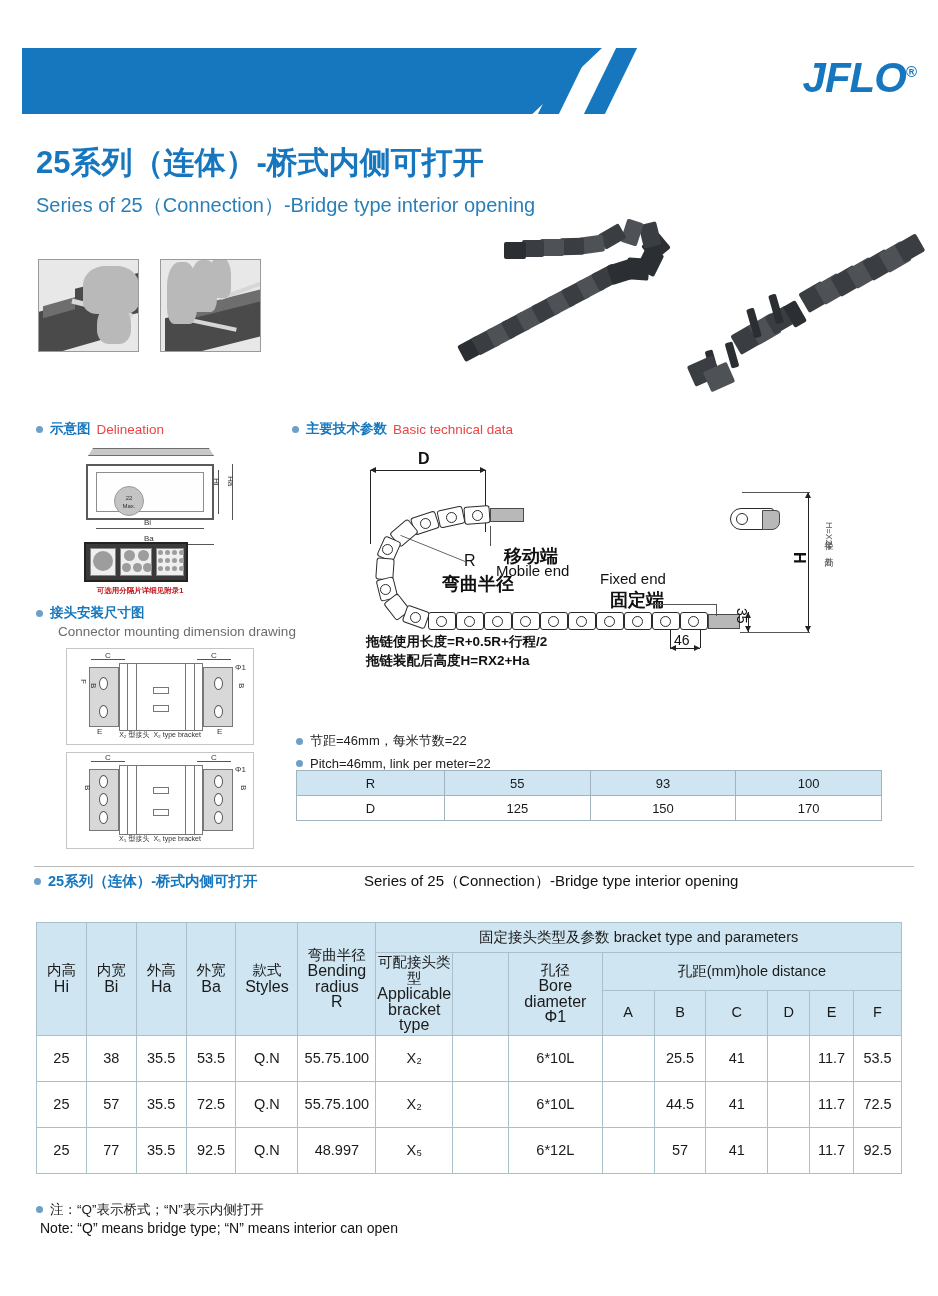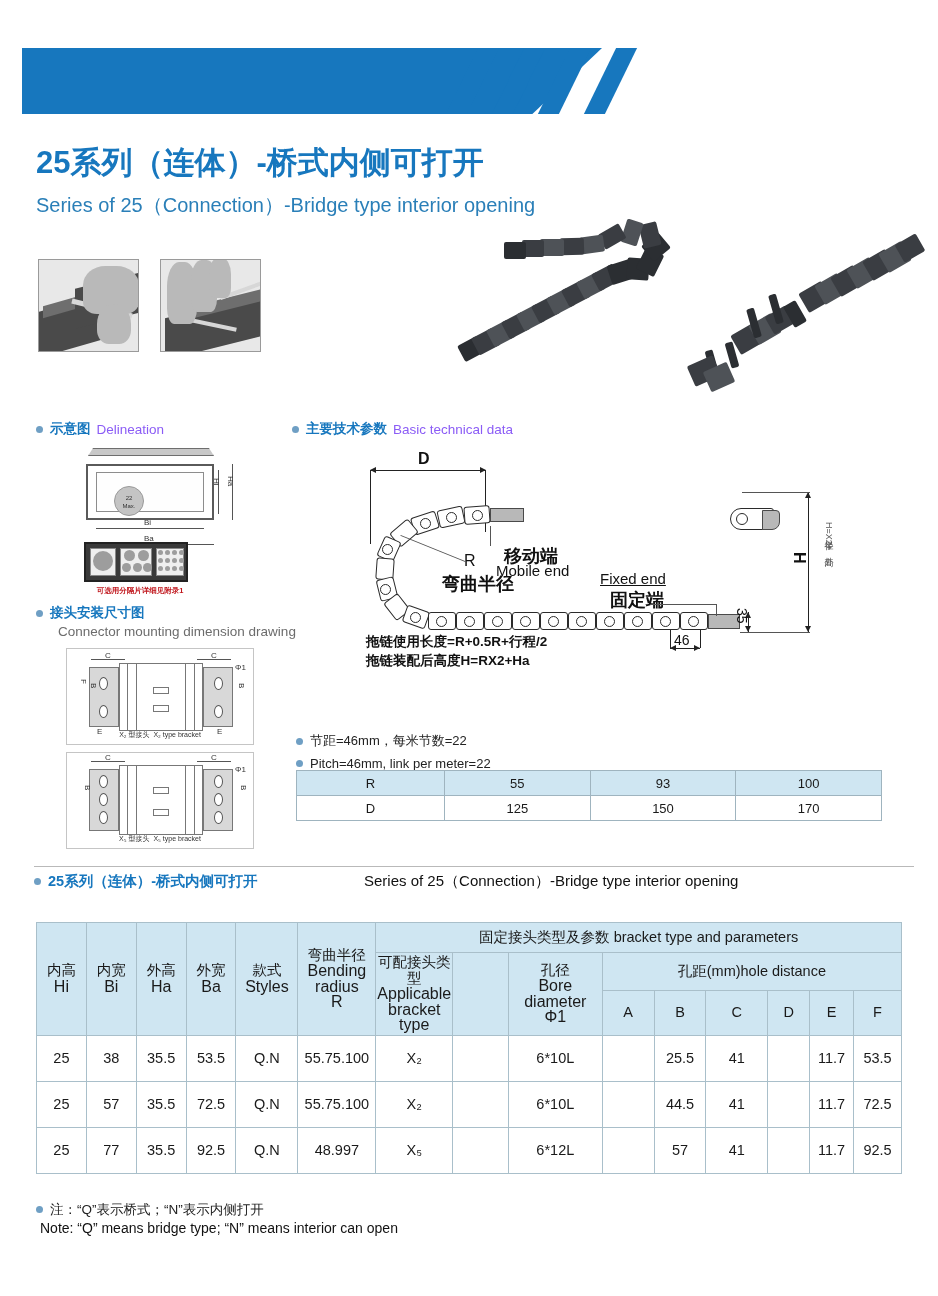--- a/index.html
+++ b/index.html
@@ -69,21 +69,21 @@
   .link.lt { background:#4e5257; }
   .link.dk { background:#2b2e32; }
 
   
   .sec-head { position:absolute; font-size:0; white-space:nowrap; }
   .dot {
     display:inline-block; width:7px; height:7px; border-radius:50%;
     background:#6f9fc4; vertical-align:middle; margin-right:7px;
   }
   .sec-cn { font-size:13.5px; font-weight:bold; color:#1777be; vertical-align:middle; }
-  .sec-en { font-size:13.5px; color:#8b5cf6; vertical-align:middle; margin-left:6px; }
+  .sec-en { font-size:13.5px; color:#ef4444; vertical-align:middle; margin-left:6px; }
 
   
   .delin { position:absolute; left:66px; top:448px; width:190px; height:110px; }
   .dl-lid {
     position:absolute; left:22px; top:0px; width:126px; height:8px;
     background:#c8c8c8; border:1px solid #6e6e6e;
     clip-path: polygon(4% 0, 96% 0, 100% 100%, 0% 100%);
   }
   .dl-box {
     position:absolute; left:20px; top:16px; width:128px; height:56px;
@@ -196,20 +196,21 @@
 <div class="page">
 
   <div class="header-band">
     <div class="band-bg"></div>
     <div class="slashes">
       <div class="slash s1"></div>
         <div class="slash s2"></div>
       <div class="slash s3"></div>
         <div class="slash s4"></div>
     </div>
+    <div class="logo"><span>JFLO</span><span class="reg">®</span></div>
   </div>
 
   <div class="prod-title-cn">25系列（连体）-桥式内侧可打开</div>
   <div class="prod-title-en">Series of 25（Connection）-Bridge type interior opening</div>
 
   <div class="photo ph1">
     <div class="ph-inner">
       <div class="blk" style="left:-6px;top:42px;width:80px;height:46px;transform:skewY(-16deg);"></div>
       <div class="blk2" style="left:4px;top:36px;width:72px;height:12px;transform:skewY(-16deg);"></div>
       <div class="blk" style="left:36px;top:20px;width:70px;height:40px;transform:skewY(-14deg);"></div>
@@ -436,21 +437,21 @@
     <div class="tcirc" style="left:384px;top:61px;width:12px;height:12px;"></div>
     <div class="tgray" style="left:410px;top:58px;width:18px;height:20px;border-radius:0 4px 8px 0;"></div>
 
     <div class="tlabel cn" style="left:152px;top:92px;">移动端</div>
     <div class="tlabel" style="left:144px;top:110px;font-size:15px;">Mobile end</div>
     <div class="tlabel" style="left:112px;top:100px;font-size:16px;">R</div>
     <div class="tlabel cn" style="left:90px;top:120px;">弯曲半径</div>
     <div class="dimline" style="left:46px;top:96px;width:70px;height:1px;transform:rotate(22deg);"></div>
     <div class="dimline" style="left:138px;top:74px;width:1px;height:20px;"></div>
 
-    <div class="tlabel" style="left:248px;top:118px;font-size:15px;text-decoration:underline;">Fixed end</div>
+    <div class="tlabel" style="left:248px;top:118px;font-size:15px;">Fixed end</div>
     <div class="tlabel cn" style="left:258px;top:136px;">固定端</div>
     <div class="dimline" style="left:298px;top:152px;width:66px;height:1px;"></div>
     <div class="dimline" style="left:364px;top:152px;width:1px;height:12px;"></div>
 
     <div class="arrow-v av-t av-b" style="left:396px;top:160px;height:20px;"></div>
     <div class="tlabel" style="left:382px;top:156px;font-size:14px;writing-mode:vertical-rl;">35</div>
 
     <div class="arrow-h ah-l ah-r" style="left:318px;top:196px;width:30px;"></div>
     <div class="arrow-v" style="left:318px;top:178px;height:18px;"></div>
     <div class="arrow-v" style="left:348px;top:178px;height:18px;"></div>

